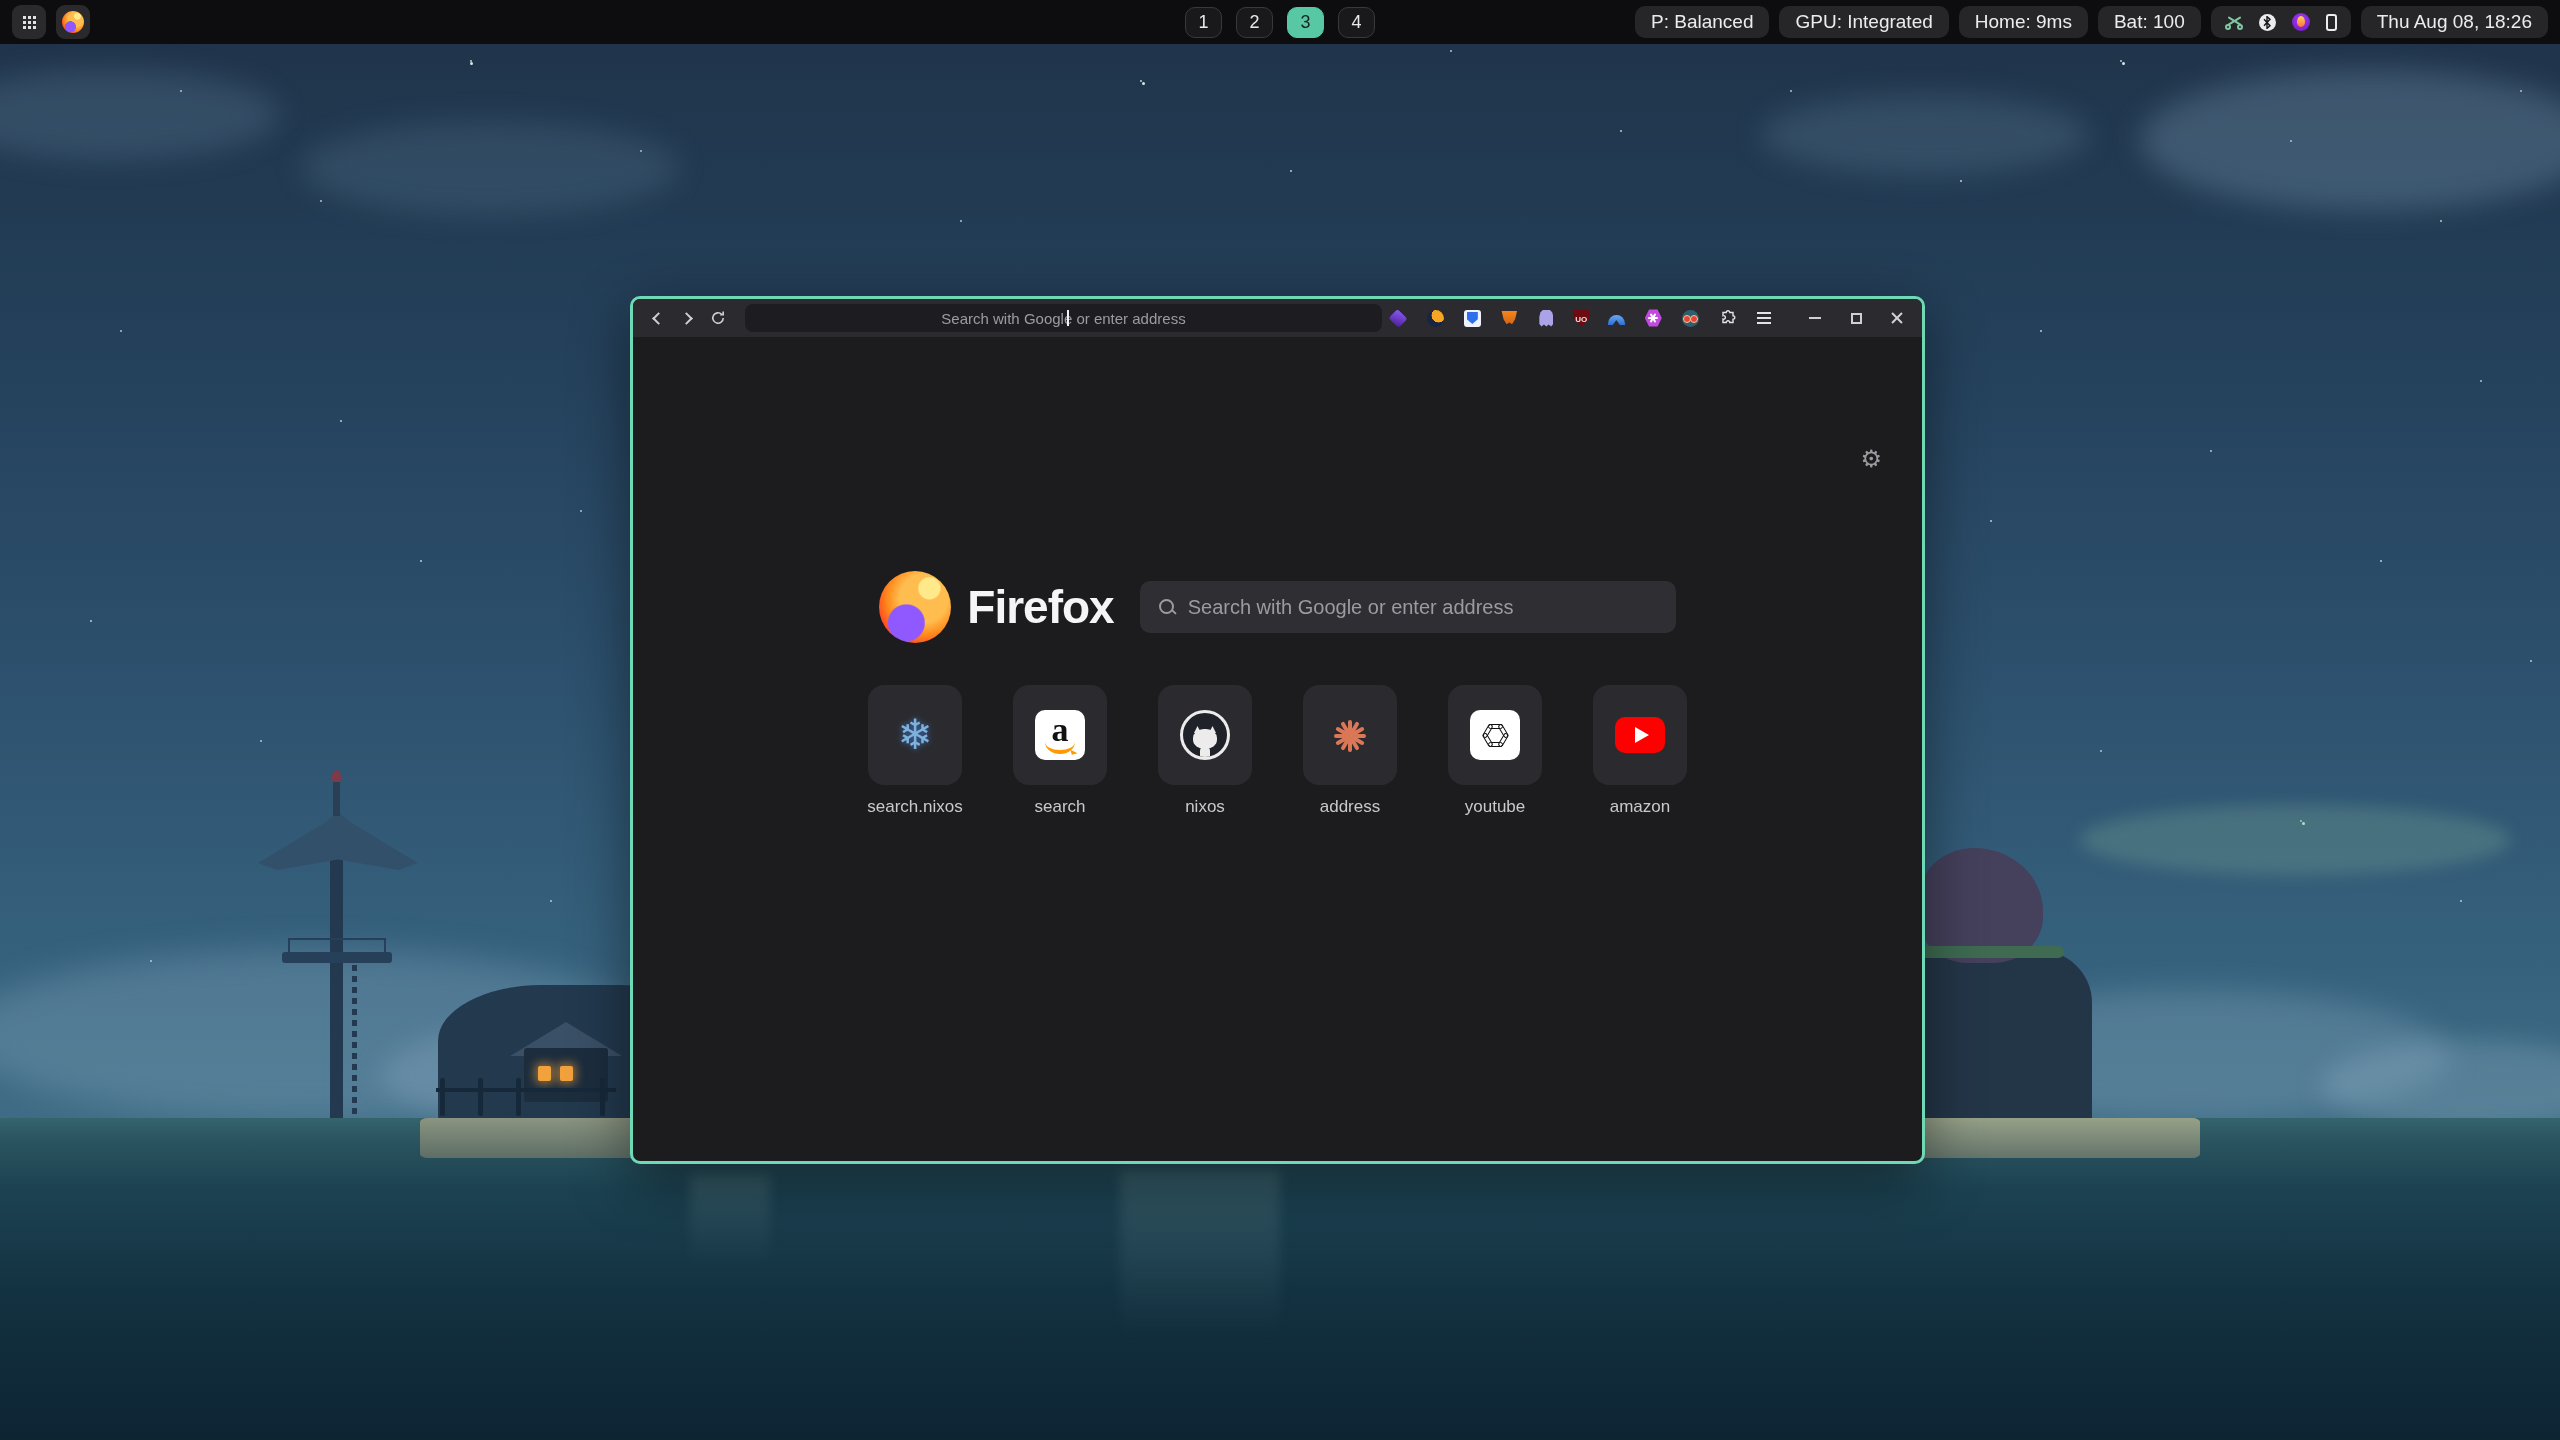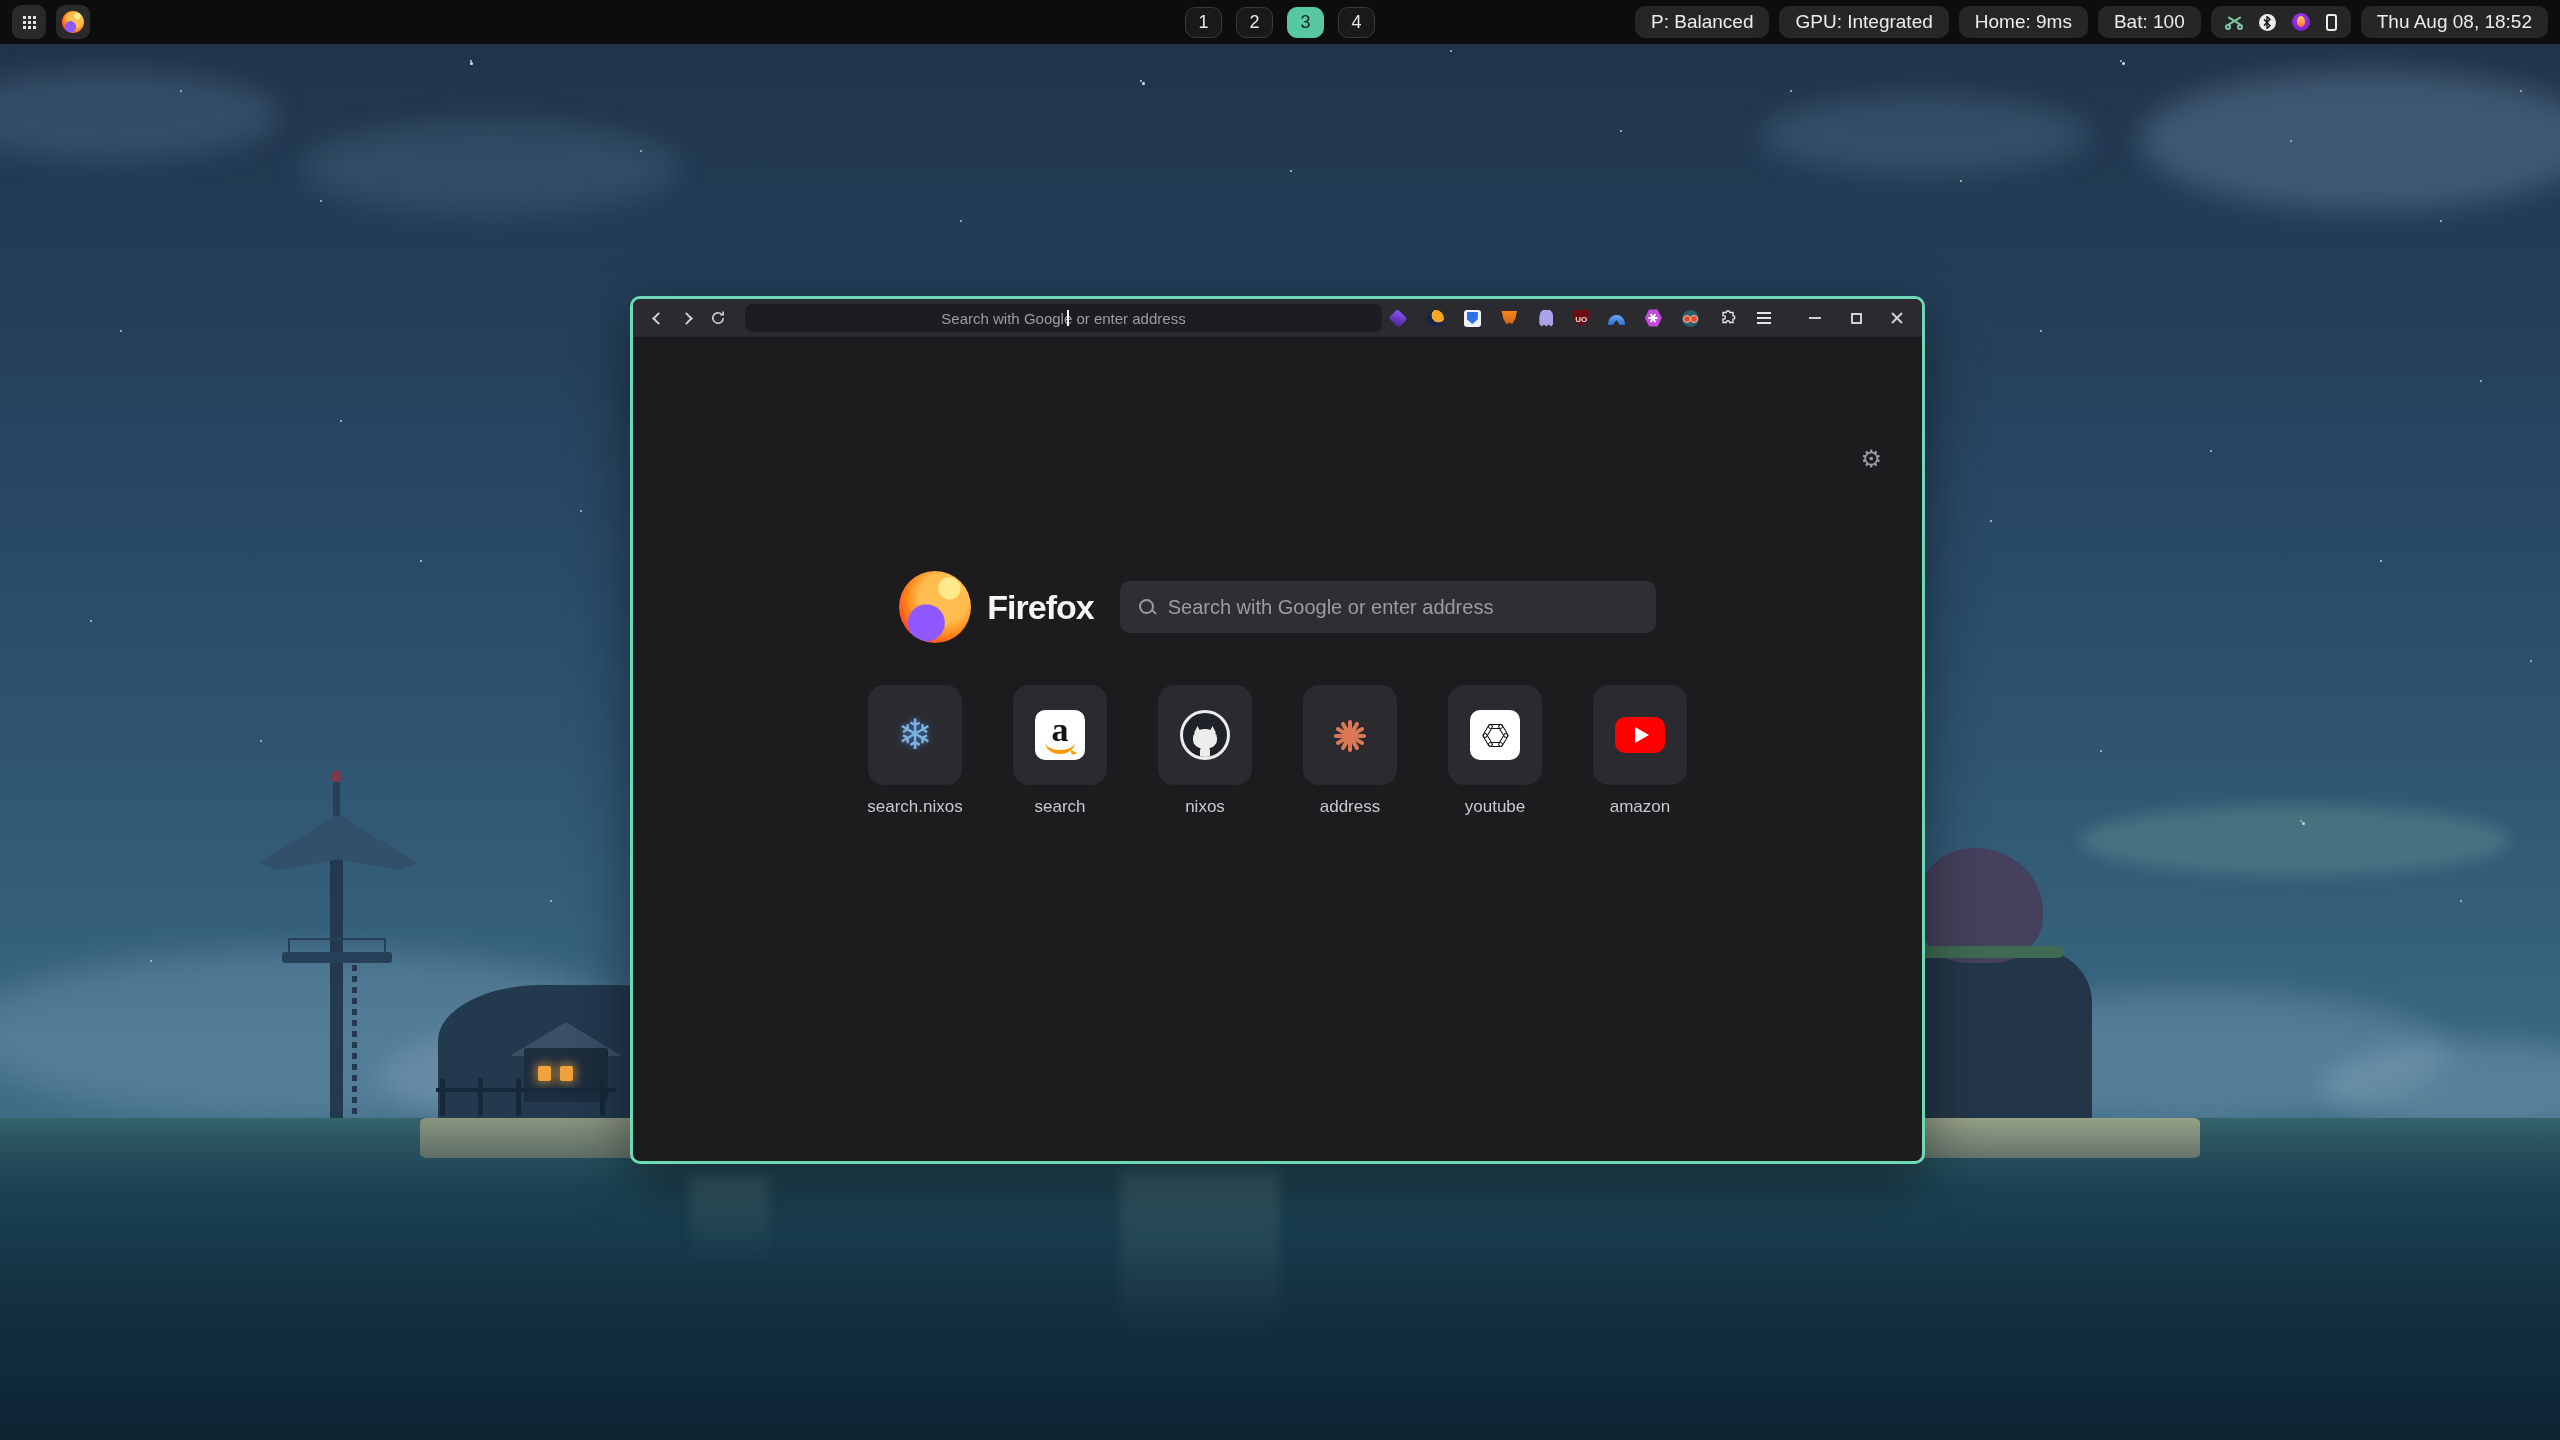--- a/index.html
+++ b/index.html
@@ -152,21 +152,21 @@
   .ff-16 { width:16px; height:16px; flex:none; }
   .tab-title { color:#e6e6e8; font-size:14px; }
   .plus { margin-left:14px; color:#cfcfd3; font-size:19px; width:28px; height:28px; display:flex; align-items:center; justify-content:center; border-radius:5px; }
   .tab-chevron { margin-left:auto; margin-right:10px; width:10px; height:10px; border-left:2px solid #cfcfd3; border-bottom:2px solid #cfcfd3; transform:rotate(-45deg) translateY(-2px); }
 
   .content { position:relative; height:794px; background:#1c1c1f; }
   .gear { position:absolute; right:40px; top:110px; color:#9a9aa0; font-size:24px; line-height:1; }
   .hero { position:absolute; top:234px; left:0; right:0; display:flex; align-items:center; justify-content:center; gap:26px; }
   .brand { display:flex; align-items:center; gap:16px; }
   .ff-72 { width:72px; height:72px; }
-  .wordmark { color:#f5f5f7; font-size:34px; font-weight:bold; letter-spacing:-1px; }
+  .wordmark { color:#f5f5f7; font-size:46px; font-weight:bold; letter-spacing:-1px; }
   .ntp-search { width:536px; height:52px; border-radius:10px; background:#2e2e33; display:flex; align-items:center; padding:0 18px; gap:12px; }
   .mag { position:relative; width:18px; height:18px; flex:none; }
   .mag::before { content:""; position:absolute; left:1px; top:1px; width:11px; height:11px; border:2px solid #9b9ba1; border-radius:50%; }
   .mag::after { content:""; position:absolute; left:13px; top:13px; width:6px; height:2px; background:#9b9ba1; transform:rotate(45deg); border-radius:1px; }
   .ntp-ph { color:#9b9ba1; font-size:20px; }
   .tiles { position:absolute; top:348px; left:0; right:0; display:flex; justify-content:center; gap:51px; }
   .tile-wrap { width:94px; display:flex; flex-direction:column; align-items:center; }
   .tile { width:94px; height:100px; border-radius:16px; background:#2b2b2f; display:flex; align-items:center; justify-content:center; }
   .tile-label { margin-top:12px; color:#c9c9cd; font-size:17px; }
   
@@ -264,21 +264,21 @@
       <span class="bt">
         <svg width="10" height="13" viewBox="0 0 10 13">
             <path d="M2 3.2 8 9.8 5 12.4V.6l3 2.6L2 9.8" fill="none" stroke="#17171a" stroke-width="1.4"></path>
           </svg>
       </span>
       <span class="flame-badge">
           <span class="flame"></span>
         </span>
       <span class="phone"></span>
     </div>
-    <div class="pill">Thu Aug 08, 18:52</div>
+    <div class="pill">Thu Aug 08, 18:26</div>
   </div>
 </div>
 
 <div class="window">
 
   <div class="toolbar">
     <div class="nav-btn">
         <span class="chev chev-left"></span>
       </div>
     <div class="nav-btn">

